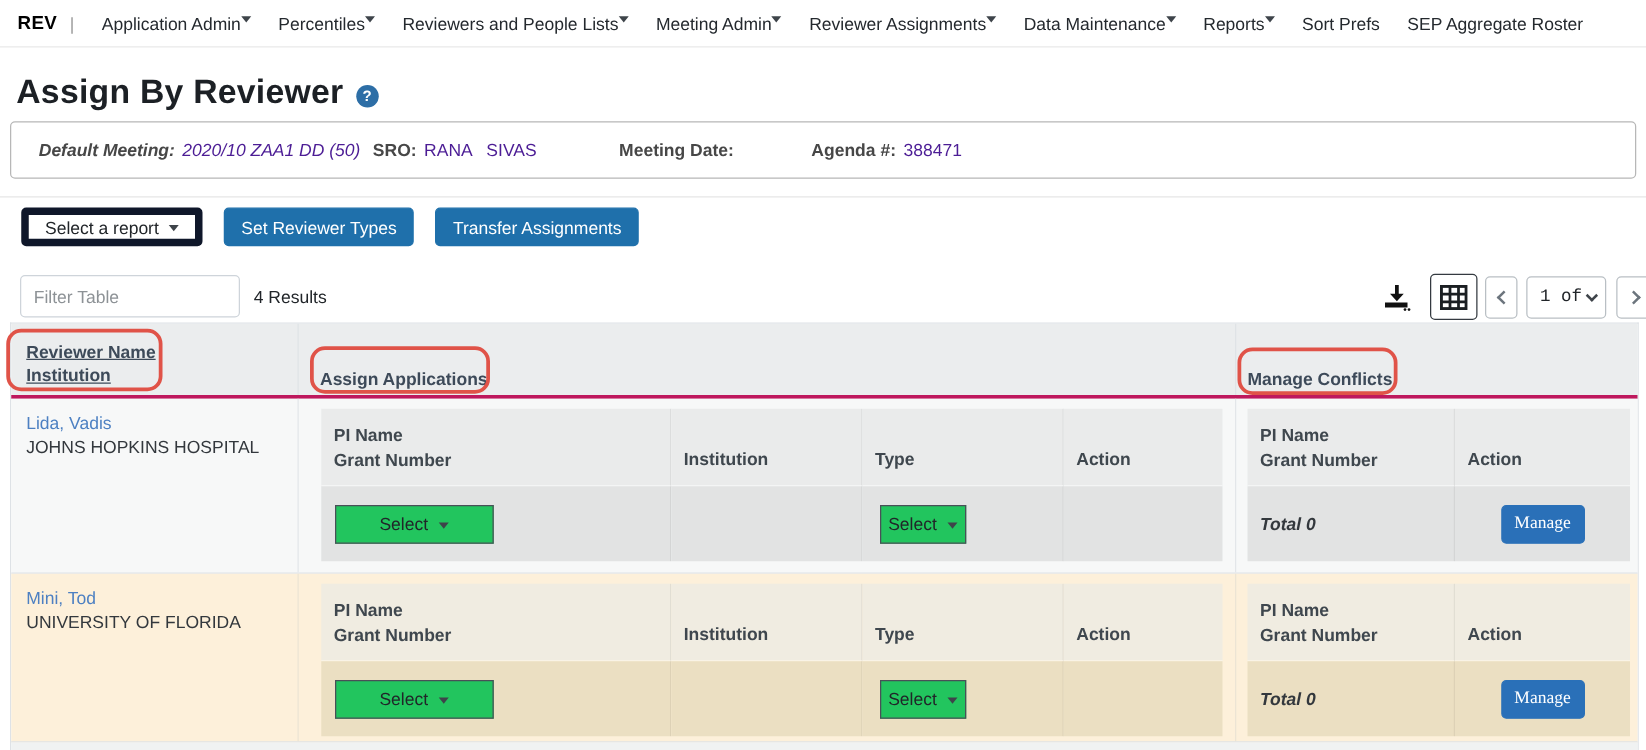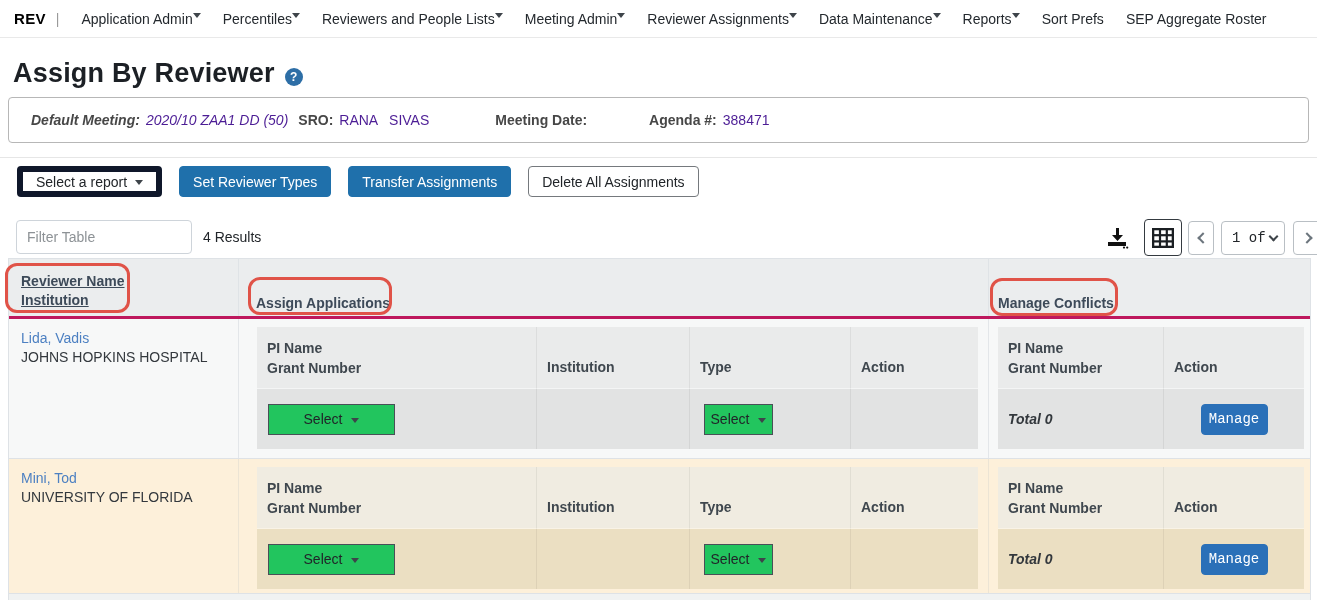--- a/index.html
+++ b/index.html
@@ -118,21 +118,21 @@
   .select-wide { width:127px; margin-left:11px; }
   .select-narrow { width:69px; margin-left:14px; }
 
   
   .conflict-table { margin:8px 0 0 9px; width:306px;
     display:grid; grid-template-columns:166px 140px; grid-template-rows:62px 60px; }
   .conflict-table > div:nth-child(odd) { border-right:1px solid rgba(0,0,0,.06); }
   .total-cell { display:flex; align-items:center; padding-left:10px; font-weight:bold;
     font-style:italic; color:#33383d; }
   .manage-btn { height:31px; width:67px; background:#2a70b8; border:1px solid #2a70b8; border-radius:4px;
-    color:#fff; font-size:14px; font-family:Liberation Mono, monospace; cursor:pointer; margin:0 auto; display:block; }
+    color:#fff; font-size:14px; font-family:Liberation Serif, serif; cursor:pointer; margin:0 auto; display:block; }
   .manage-cell { display:flex; align-items:center; justify-content:center; }
 </style>
 </head>
 <body>
 
 <div class="topnav">
   <span class="brand">REV</span>
   <span class="nav-divider">|</span>
   <a class="nav-item">
       <span>Application Admin</span>
@@ -195,21 +195,20 @@
 
 <div class="section-hr"></div>
 
 <div class="toolbar">
   <button class="btn btn-outline-dark">
     <span>Select a report</span>
     <span class="caret"></span>
   </button>
   <button class="btn btn-blue">Set Reviewer Types</button>
   <button class="btn btn-blue">Transfer Assignments</button>
-  <button class="btn btn-outline-gray">Delete All Assignments</button>
 </div>
 
 <div class="filter-row">
   <input class="filter-input" type="text" placeholder="Filter Table" style="">
   <span class="results-text">4 Results</span>
 
   <svg class="dl-icon" viewBox="0 0 24 24">
     <path d="M11 3 h3 v7 h4 l-5.5 6 -5.5 -6 h4 z" fill="#111"></path>
     <path d="M3 17 h18 v4 h-18 z" fill="#111"></path>
     <circle cx="19" cy="22.6" r="1.1" fill="#111"></circle>

